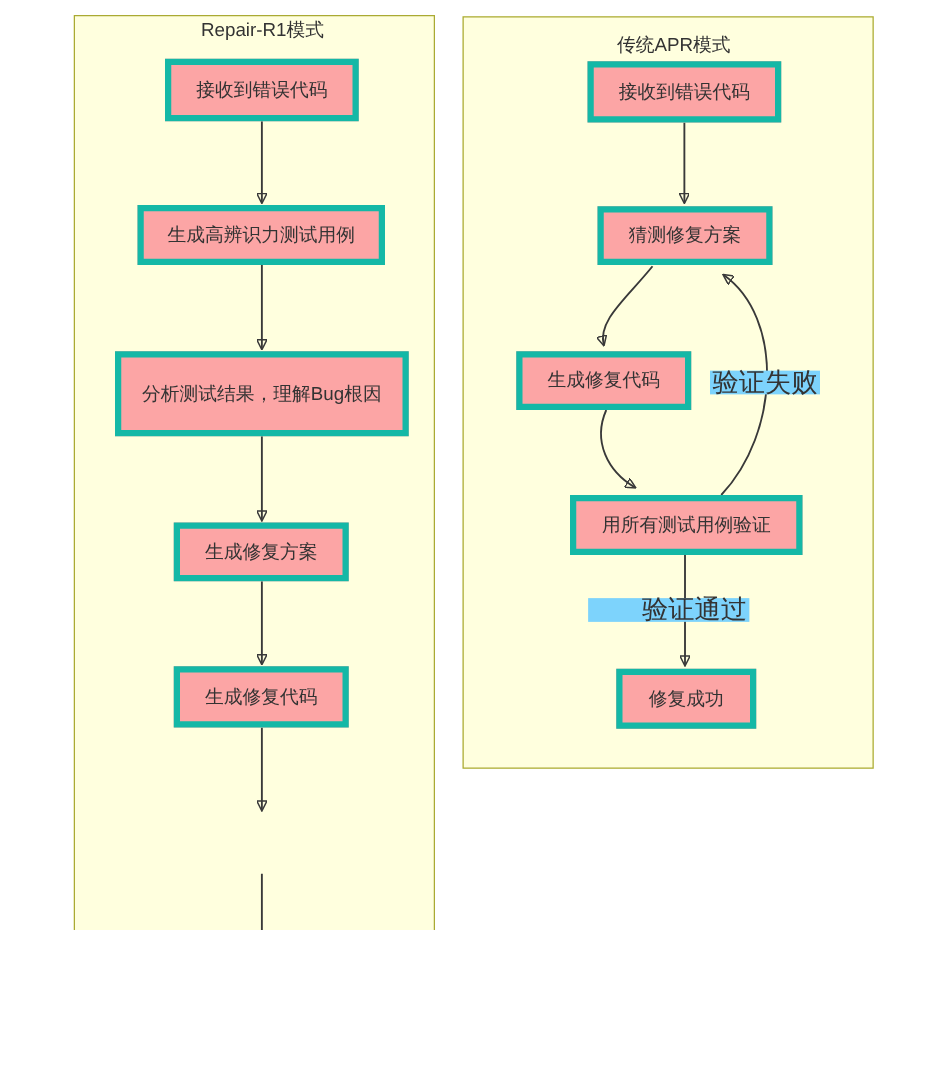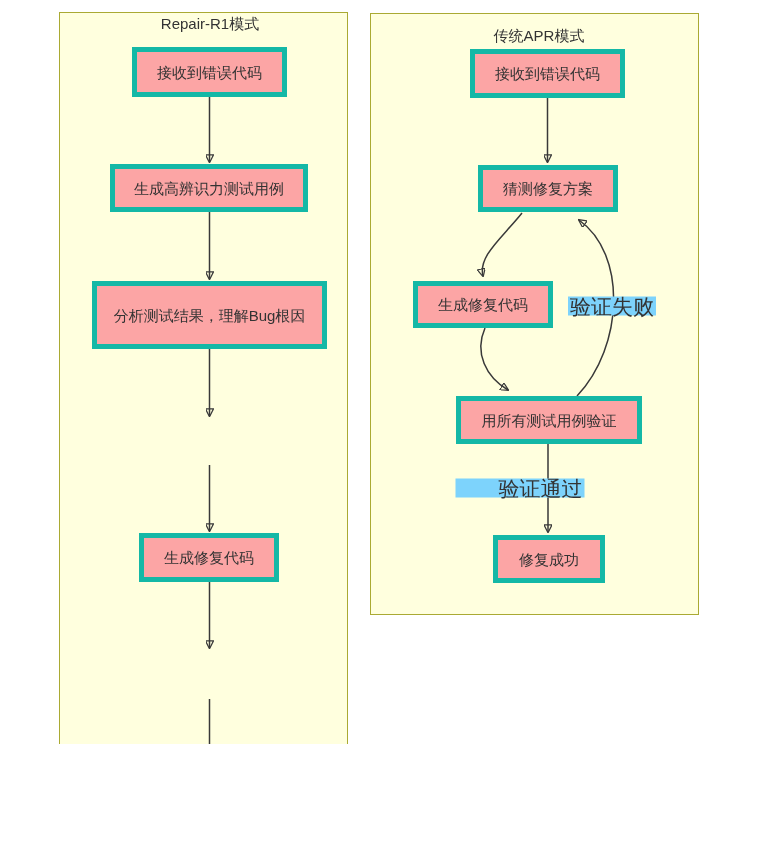--- a/index.html
+++ b/index.html
@@ -90,25 +90,26 @@
     <path d="M577,396 C624,346 627,254 579,220" marker-end="url(#arrow)"></path>
     <path d="M548,444 L548,532" marker-end="url(#arrow)"></path>
   </svg>
 
   <div class="panel-title" style="left:210px; top:15px;">Repair-R1模式</div>
   <div class="panel-title" style="left:539px; top:27px;">传统APR模式</div>
 
   <div class="node" style="left:132px; top:47px; width:155px; height:50px;">接收到错误代码</div>
   <div class="node" style="left:110px; top:164px; width:198px; height:48px;">生成高辨识力测试用例</div>
   <div class="node" style="left:92px; top:281px; width:235px; height:68px;">分析测试结果，理解Bug根因</div>
+  <div class="node" style="left:139px; top:418px; width:140px; height:47px;">生成修复方案</div>
   <div class="node" style="left:139px; top:533px; width:140px; height:49px;">生成修复代码</div>
   <div class="node" style="left:153px; top:766px; width:112px; height:48px;">修复成功</div>
 
   <div class="node" style="left:470px; top:49px; width:155px; height:49px;">接收到错误代码</div>
   <div class="node" style="left:478px; top:165px; width:140px; height:47px;">猜测修复方案</div>
   <div class="node" style="left:413px; top:281px; width:140px; height:47px;">生成修复代码</div>
   <div class="node" style="left:456px; top:396px; width:186px; height:48px;">用所有测试用例验证</div>
   <div class="node" style="left:493px; top:535px; width:112px; height:48px;">修复成功</div>
 
   <div class="edge-label" style="left:612px; top:306px;">验证失败</div>
-  <div class="edge-label" style="left:520px; top:488px;padding-left:43px;">验证通过</div>
+  <div class="edge-label" style="left:535px; top:488px;padding-left:43px;">验证通过</div>
 
 </div>
 
 </body></html>

